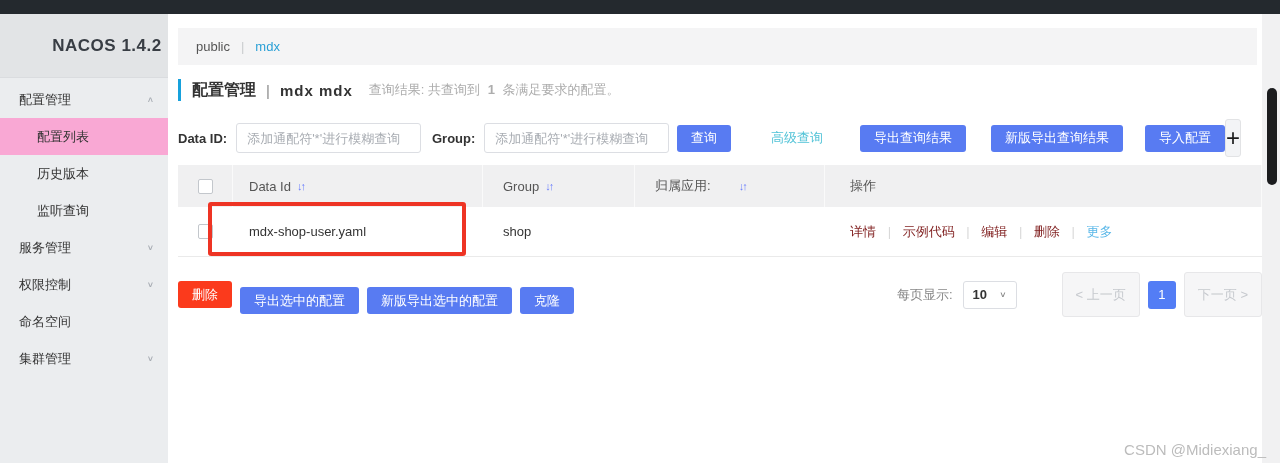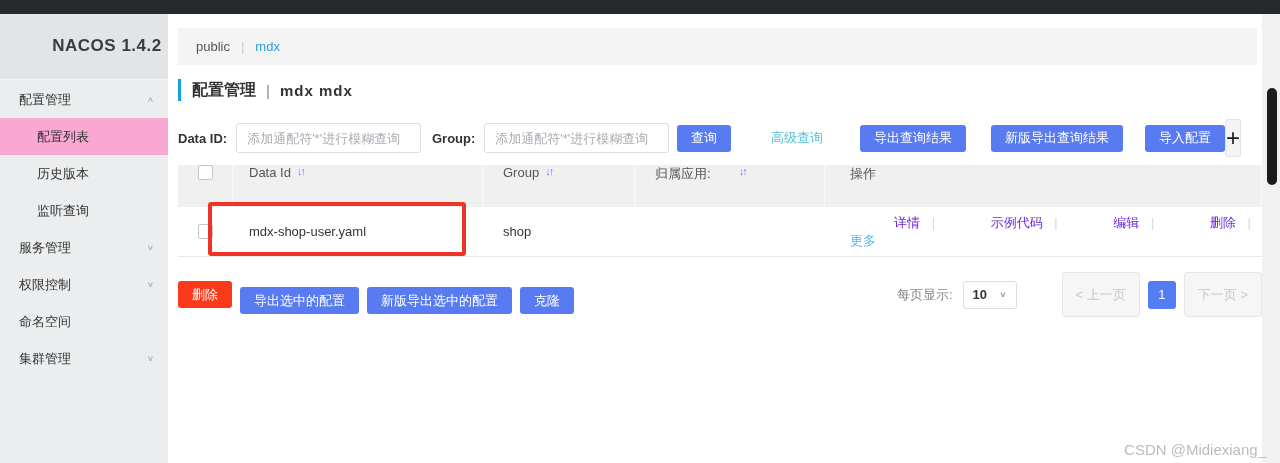--- a/index.html
+++ b/index.html
@@ -57,31 +57,31 @@
   .ml8 { margin-left:8px;margin-top:12px; } .ml25 { margin-left:25px; } .ml22 { margin-left:22px; }
   .plus-btn { margin-left:auto; margin-right:16px; width:36px; height:38px;
     background:#f3f4f6; border:1px solid #e2e3e5; border-radius:3px;
     font-size:24px; color:#1a1a1a; display:flex; align-items:center; justify-content:center;
     cursor:pointer; line-height:1; }
 
   
   .table { margin:7px 18px 0 10px; width:1084px; }
   .thead { display:flex; background:#f0f0f1; height:42px; align-items:center;
     font-size:13px; color:#555; }
-  .thead .cell { border-right:1px solid #fafafa; height:100%; display:flex; align-items:flex-start; }
+  .thead .cell { border-right:1px solid #fafafa; height:100%; display:flex; align-items:center; }
   .trow { display:flex; height:50px; align-items:center; font-size:13px; color:#333;
     border-bottom:1px solid #eaeaea; background:#fff; }
   .c0 { width:55px; justify-content:center; display:flex; align-items:center; }
   .c1 { width:250px; padding-left:16px; }
   .c2 { width:152px; padding-left:20px; }
   .c3 { width:190px; padding-left:20px;gap:22px; }
   .c4 { flex:1; padding-left:25px; }
   .sort-ic { font-size:11px; color:#6a7efc; margin-left:6px; letter-spacing:-2px; }
   .checkbox { width:15px; height:15px; border:1px solid #c3c7cc; border-radius:2px; background:#fff; cursor:pointer; }
-  .op-link { color:#6d28d9; cursor:pointer;margin-left:44px; }
+  .op-link { color:#7f1d1d; cursor:pointer; }
   .op-more { color:#59b7e8; cursor:pointer; }
   .op-sep { color:#d8d8d8; margin:0 8px; }
 
   
   .footer-row { margin:15px 18px 0 10px; width:1084px; display:flex; align-items:center; }
   .btn-red { background:#fb3a1c; color:#fff; padding:0 14px; }
   .pg-label { margin-left:auto; font-size:13px; color:#888; }
   .pg-select { margin-left:10px; width:54px; height:28px; background:#fff;
     border:1px solid #dcdee3; border-radius:3px; display:flex; align-items:center;
     justify-content:space-between; padding:0 9px; cursor:pointer; }
@@ -143,20 +143,25 @@
     <span class="bc-ns">public</span>
     <span class="bc-sep">|</span>
     <span class="bc-cur">mdx</span>
   </div>
 
   <div class="page-header">
     <div class="accent-bar"></div>
     <span class="ph-title">配置管理</span>
     <span class="ph-sep">|</span>
     <span class="ph-sub">mdx  mdx</span>
+    <span class="ph-result">
+      <span>查询结果: 共查询到</span>
+      <span class="ph-count">1</span>
+      <span>条满足要求的配置。</span>
+    </span>
   </div>
 
   <div class="filter-row">
     <span class="f-label">Data ID:</span>
     <input class="f-input" placeholder="添加通配符'*'进行模糊查询" style="">
     <span class="gap28"></span>
     <span class="f-label">Group:</span>
     <input class="f-input" placeholder="添加通配符'*'进行模糊查询" style="">
     <span class="gap19"></span>
     <button class="btn btn-blue">查询</button>

